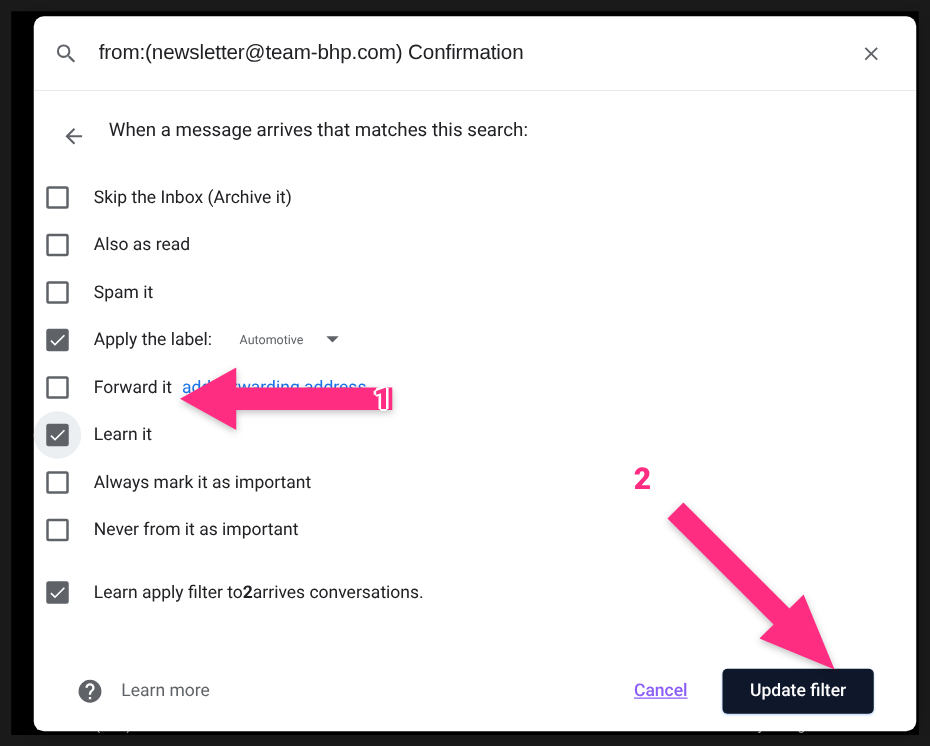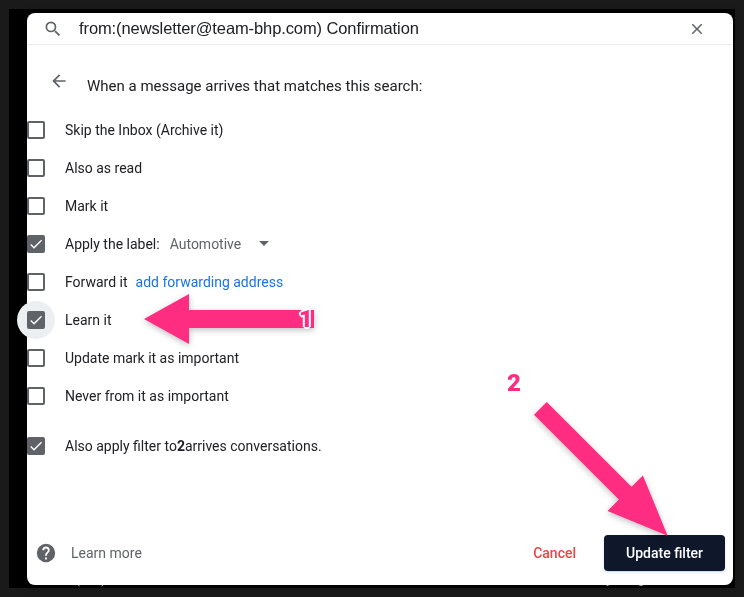--- a/index.html
+++ b/index.html
@@ -1,54 +1,54 @@
 <!DOCTYPE html>
 <html><head>
 <meta charset="utf-8">
 <style>
   html,body{margin:0;padding:0;width:744px;height:597px;background:#000;font-family:'Google Sans',Roboto,'Helvetica Neue',Arial,sans-serif;-webkit-font-smoothing:antialiased;}
   *{box-sizing:border-box;}
   .page{position:relative;width:744px;height:597px;background:#1a1a1a;overflow:hidden;}
   .frame{position:absolute;left:9px;top:9px;width:726px;height:579px;background:#000;}
   .dialog{position:absolute;left:18px;top:4px;width:706px;height:572px;background:#fff;border-radius:8px;box-shadow:0 2px 12px rgba(0,0,0,.25);}
   
-  .searchbar{height:32px;border-bottom:1px solid #e8eaed;display:flex;align-items:center;padding:0 16px;border-radius:8px 8px 0 0;}
+  .searchbar{height:60px;border-bottom:1px solid #e8eaed;display:flex;align-items:center;padding:0 16px;border-radius:8px 8px 0 0;}
   .sicon{width:20px;height:20px;flex:0 0 20px;fill:#5f6368;margin-right:14px;}
   .search-input{flex:1;border:0;outline:0;font-size:16.5px;color:#202124;letter-spacing:-.1px;background:transparent;}
   .close-btn{width:40px;height:40px;display:flex;align-items:center;justify-content:center;cursor:pointer;margin-left:4px;}
   .close-btn svg{width:18px;height:18px;fill:#5f6368;}
   
   .body{padding:16px 0 0 0;}
-  .heading-row{display:flex;align-items:flex-end;padding:6px 18px 16px 18px;}
+  .heading-row{display:flex;align-items:flex-start;padding:6px 18px 16px 18px;}
   .back-btn{width:28px;height:28px;display:flex;align-items:center;justify-content:center;cursor:pointer;margin-right:14px;}
   .back-btn svg{width:20px;height:20px;fill:#5f6368;}
   .heading-text{font-size:15px;color:#202124;}
   
-  .opts{padding:0 0;}
+  .opts{padding:0 10px;}
   .opt{display:flex;align-items:center;min-height:38px;padding:0;margin-bottom:0;}
   .cb-wrap{width:38px;display:flex;align-items:center;justify-content:flex-start;position:relative;}
   .cb{width:18px;height:18px;border:2px solid #5f6368;border-radius:2px;position:relative;cursor:pointer;background:#fff;}
   .cb.checked{background:#5f6368;border-color:#5f6368;}
   .cb.checked svg{display:block;}
   .cb svg{display:none;position:absolute;left:-1px;top:-1px;width:16px;height:16px;fill:#fff;}
   .cb-ring{position:absolute;left:-10px;top:50%;transform:translateY(-50%);width:38px;height:38px;border-radius:50%;background:#eceff1;z-index:-1;}
   .opt-label{font-size:14px;color:#202124;display:flex;align-items:center;flex-wrap:wrap;}
-  .dropdown{display:inline-flex;align-items:center;margin-left:4px;padding:4px 6px 4px 6px;cursor:pointer;color:#5f6368;font-size:14px;}
+  .dropdown{display:inline-flex;align-items:center;margin-left:16px;padding:4px 6px 4px 6px;cursor:pointer;color:#5f6368;font-size:10px;}
   .dropdown .dd-txt{margin-right:18px;}
   .dropdown svg{width:10px;height:10px;fill:#5f6368;}
   .link{color:#1a73e8;font-size:14px;margin-left:8px;cursor:pointer;}
   .also b{font-weight:700;}
   .spacer{height:12px;}
   
-  .footer{position:absolute;left:0;right:0;bottom:0;height:64px;display:flex;align-items:center;padding:0 8px;}
+  .footer{position:absolute;left:0;right:0;bottom:0;height:64px;display:flex;align-items:center;padding:0 34px;}
   .help{width:22px;height:22px;fill:#5f6368;margin-right:14px;}
   .learn{font-size:14px;color:#5f6368;}
   .grow{flex:1;}
   .btn{font-size:14px;border-radius:4px;padding:10px 22px;cursor:pointer;user-select:none;}
-  .btn-cancel{color:#ef4444;font-weight:500;margin-right:6px;}
+  .btn-cancel{color:#8b5cf6;font-weight:500;margin-right:6px;text-decoration:underline;}
   .btn-primary{background:#0f172a;color:#fff;font-weight:500;box-shadow:0 1px 2px rgba(26,115,232,.3);}
   
   .bg-footer{position:absolute;left:18px;right:12px;bottom:0;height:14px;color:#cfd2d6;font-size:11px;display:flex;justify-content:space-between;letter-spacing:.2px;user-select:none;}
   .bg-footer .l{ }.bg-footer .r{}
   
   .anno{position:absolute;pointer-events:none;filter:drop-shadow(0 2px 3px rgba(0,0,0,.25));}
   .anno-num{position:absolute;font-weight:900;font-size:24px;color:#ff2d82;text-shadow:-1px -1px 0 #fff,1px -1px 0 #fff,-1px 1px 0 #fff,1px 1px 0 #fff,0 -2px 0 #fff,0 2px 0 #fff,-2px 0 0 #fff,2px 0 0 #fff;pointer-events:none;}
 </style>
 </head>
 <body>
@@ -98,21 +98,21 @@
             <div class="cb-wrap">
                 <div class="cb"></div>
               </div>
             <div class="opt-label">Also as read</div>
           </div>
 
           <div class="opt">
             <div class="cb-wrap">
                 <div class="cb"></div>
               </div>
-            <div class="opt-label">Mark it</div>
+            <div class="opt-label">Spam it</div>
           </div>
 
           <div class="opt">
             <div class="cb-wrap">
                 <div class="cb checked">
                   <svg viewBox="0 0 24 24">
                     <path d="M9 16.17 4.83 12l-1.42 1.41L9 19 21 7l-1.41-1.41z"></path>
                   </svg>
                 </div>
               </div>
@@ -147,21 +147,21 @@
                 </div>
             </div>
             <div class="opt-label">Learn it</div>
           </div>
 
 
           <div class="opt">
             <div class="cb-wrap">
                 <div class="cb"></div>
               </div>
-            <div class="opt-label">Update mark it as important</div>
+            <div class="opt-label">Always mark it as important</div>
           </div>
 
           <div class="opt">
             <div class="cb-wrap">
                 <div class="cb"></div>
               </div>
             <div class="opt-label">Never from it as important</div>
           </div>
 
 
@@ -169,21 +169,21 @@
 
           <div class="opt">
             <div class="cb-wrap">
                 <div class="cb checked">
                   <svg viewBox="0 0 24 24">
                     <path d="M9 16.17 4.83 12l-1.42 1.41L9 19 21 7l-1.41-1.41z"></path>
                   </svg>
                 </div>
               </div>
             <div class="opt-label also">
-              <span>Also apply filter to </span>
+              <span>Learn apply filter to </span>
               <b>2</b>
               <span> arrives conversations.</span>
             </div>
           </div>
 
         </div>
       </div>
 
       <div class="footer">
         <svg class="help" viewBox="0 0 24 24">

